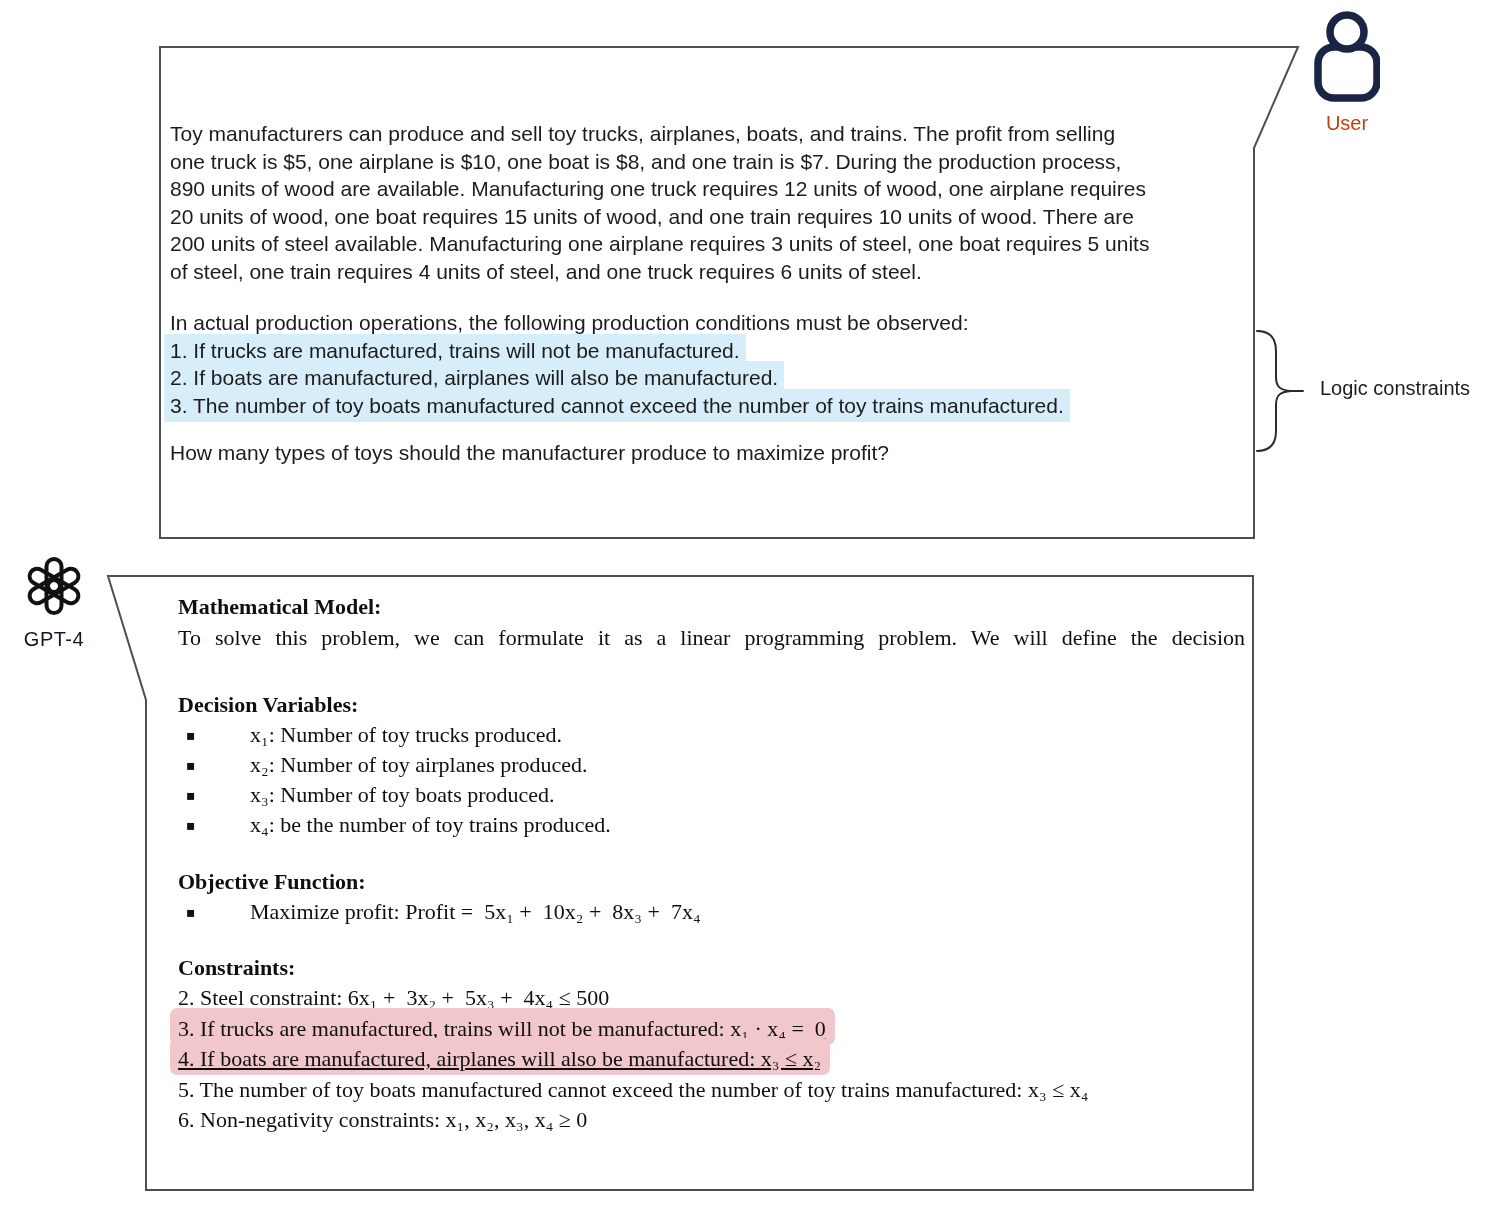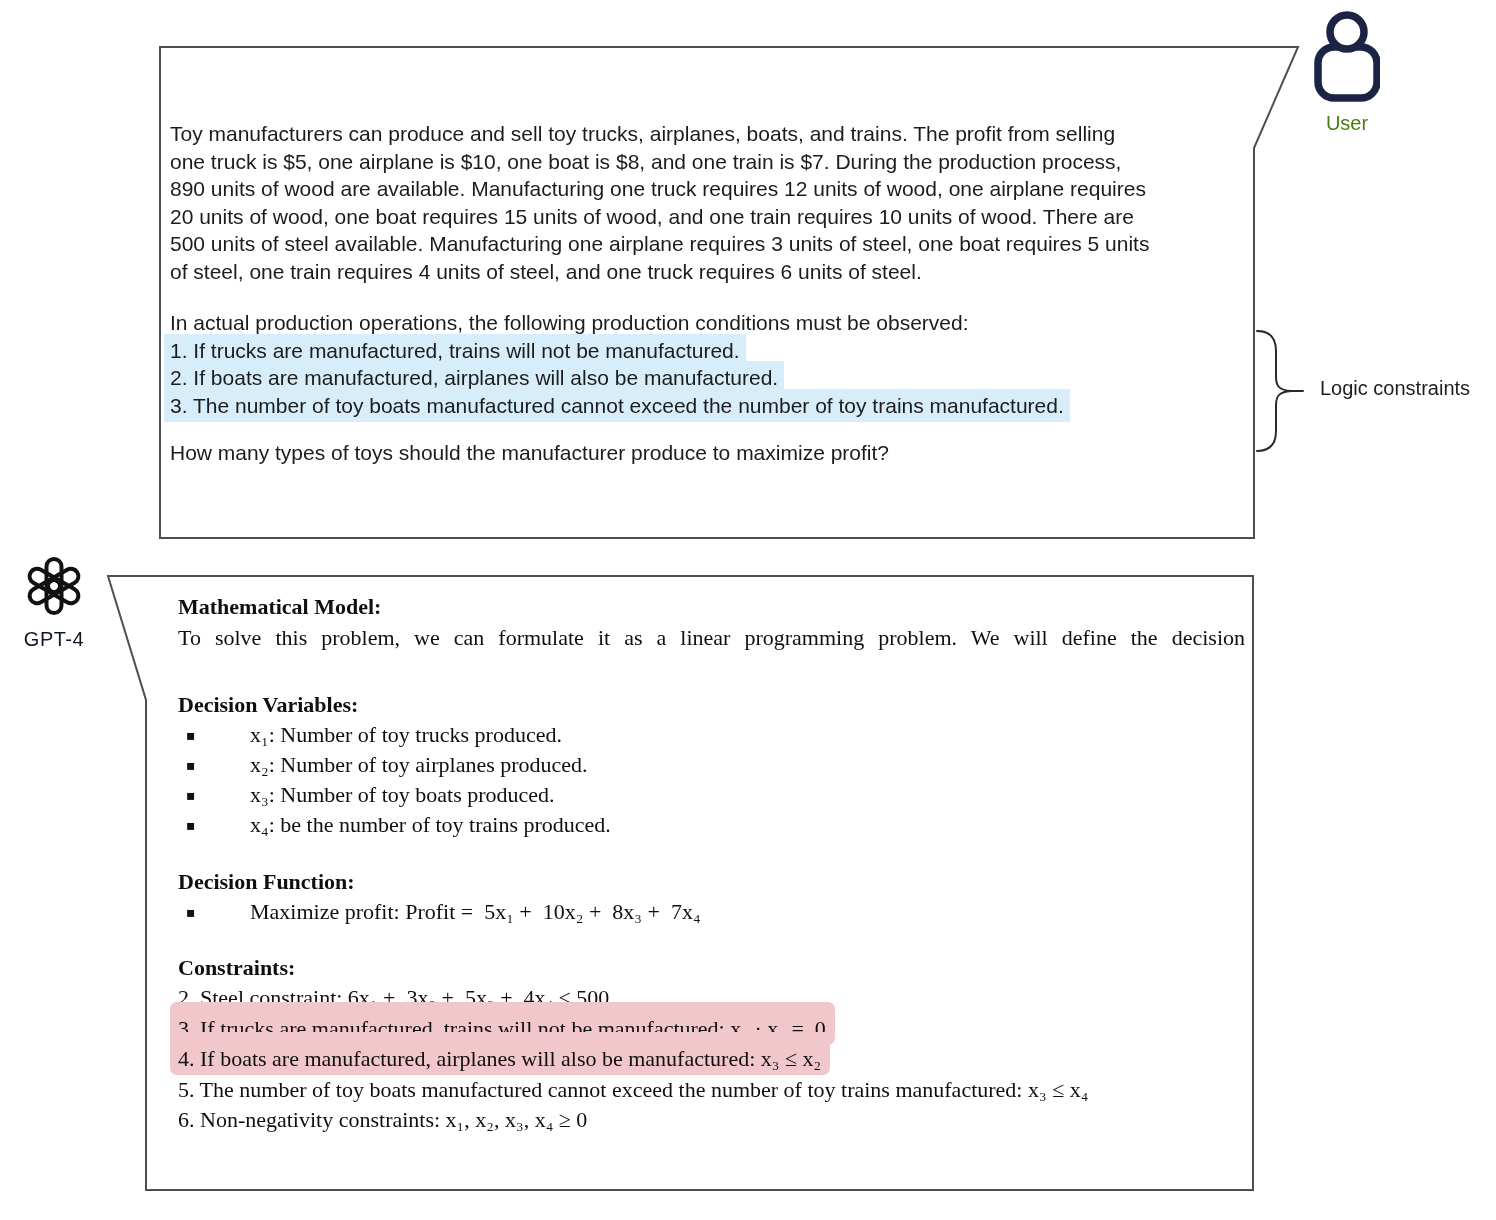--- a/index.html
+++ b/index.html
@@ -10,38 +10,38 @@
   
   .user-content{position:absolute;left:170px;top:120px;width:1080px;
                 font-size:21px;line-height:27.5px;color:#1c1c1c;}
   .u-line{white-space:pre;}
   .hl-blue{background:#d7eefa;padding:5px 6px;margin-left:-6px;}
 
   .sp24{height:24px;} .sp20{height:20px;} .sp36{height:36px;} .sp26{height:26px;} .sp25{height:25px;}
 
   
   .user-figure{position:absolute;left:1313px;top:10px;width:68px;text-align:center;}
-  .user-figure .label{margin-top:6px;font-size:20px;color:#4d7c0f;}
+  .user-figure .label{margin-top:6px;font-size:20px;color:#c2410c;}
   .gpt-figure{position:absolute;left:14px;top:556px;width:80px;text-align:center;}
   .gpt-figure .label{margin-top:8px;font-size:20px;color:#0f172a;letter-spacing:0.5px;}
   .logic-label{position:absolute;left:1320px;top:377px;font-size:20px;color:#1d1d1d;white-space:pre;}
 
   
   .gpt-content{position:absolute;left:178px;top:591px;width:1067px;
                font-family:"Liberation Serif","DejaVu Serif",serif;
                font-size:22px;line-height:31px;color:#0f0f0f;}
   .g-head{font-weight:bold;white-space:pre;}
   .g-line{white-space:pre;}
   .g-justify{text-align:justify;text-align-last:justify;}
   .g-item{display:flex;line-height:29px;}
   .g-item .bullet{width:64px;flex:0 0 64px;font-size:14px;padding-top:1px;padding-left:8px;
                   font-family:"DejaVu Sans",sans-serif;color:#111;}
   .g-item .itext{white-space:pre;}
   .g-constraint{line-height:30.5px;white-space:pre;}
-  .hl-pink{background:#f1c7cc;border-radius:7px;padding:14px 9px 4px 8px;margin-left:-8px;}
+  .hl-pink{background:#f1c7cc;border-radius:7px;padding:8px 9px 4px 8px;margin-left:-8px;text-decoration:underline;}
 </style>
 </head>
 <body>
 
 <div class="canvas">
 
   <svg class="bg-layer" viewBox="0 0 1496 1220">
     <polygon points="160,47 1298,47 1254,148 1254,538 160,538" fill="#ffffff" stroke="#4f4f4f" stroke-width="2"></polygon>
     <polygon points="108,576 1253,576 1253,1190 146,1190 146,700" fill="#ffffff" stroke="#4f4f4f" stroke-width="2"></polygon>
     <path d="M1257,331 C1271,331 1276,339 1276,351 L1276,377 C1276,387 1280,390 1291,391 C1280,392 1276,395 1276,405 L1276,431 C1276,443 1271,451 1257,451 M1291,391 L1303,391" fill="none" stroke="#2b2b2b" stroke-width="2" stroke-linecap="round"></path>
@@ -81,21 +81,21 @@
       </g>
     </svg>
     <div class="label">GPT-4</div>
   </div>
 
   <div class="user-content">
     <div class="u-line">Toy manufacturers can produce and sell toy trucks, airplanes, boats, and trains. The profit from selling</div>
     <div class="u-line">one truck is $5, one airplane is $10, one boat is $8, and one train is $7. During the production process,</div>
     <div class="u-line">890 units of wood are available. Manufacturing one truck requires 12 units of wood, one airplane requires</div>
     <div class="u-line">20 units of wood, one boat requires 15 units of wood, and one train requires 10 units of wood. There are</div>
-    <div class="u-line">500 units of steel available. Manufacturing one airplane requires 3 units of steel, one boat requires 5 units</div>
+    <div class="u-line">200 units of steel available. Manufacturing one airplane requires 3 units of steel, one boat requires 5 units</div>
     <div class="u-line">of steel, one train requires 4 units of steel, and one truck requires 6 units of steel.</div>
     <div class="sp24"></div>
     <div class="u-line">In actual production operations, the following production conditions must be observed:</div>
     <div class="u-line"><span class="hl-blue">1. If trucks are manufactured, trains will not be manufactured.</span></div>
     <div class="u-line"><span class="hl-blue">2. If boats are manufactured, airplanes will also be manufactured.</span></div>
     <div class="u-line"><span class="hl-blue">3. The number of toy boats manufactured cannot exceed the number of toy trains manufactured.</span></div>
     <div class="sp20"></div>
     <div class="u-line">How many types of toys should the manufacturer produce to maximize profit?</div>
   </div>
 
@@ -116,21 +116,21 @@
     <div class="g-item">
       <span class="bullet">▪</span>
       <span class="itext">x₃: Number of toy boats produced.</span>
     </div>
     <div class="g-item">
       <span class="bullet">▪</span>
       <span class="itext">x₄: be the number of toy trains produced.</span>
     </div>
     <div class="sp26"></div>
 
-    <div class="g-head">Decision Function:</div>
+    <div class="g-head">Objective Function:</div>
     <div class="g-item">
       <span class="bullet">▪</span>
       <span class="itext">Maximize profit: Profit =  5x₁ +  10x₂ +  8x₃ +  7x₄</span>
     </div>
     <div class="sp25"></div>
 
     <div class="g-head">Constraints:</div>
     <div class="g-constraint">2. Steel constraint: 6x₁ +  3x₂ +  5x₃ +  4x₄ ≤ 500</div>
     <div class="g-constraint"><span class="hl-pink">3. If trucks are manufactured, trains will not be manufactured: x₁ · x₄ =  0</span></div>
     <div class="g-constraint"><span class="hl-pink">4. If boats are manufactured, airplanes will also be manufactured: x₃ ≤ x₂</span></div>

